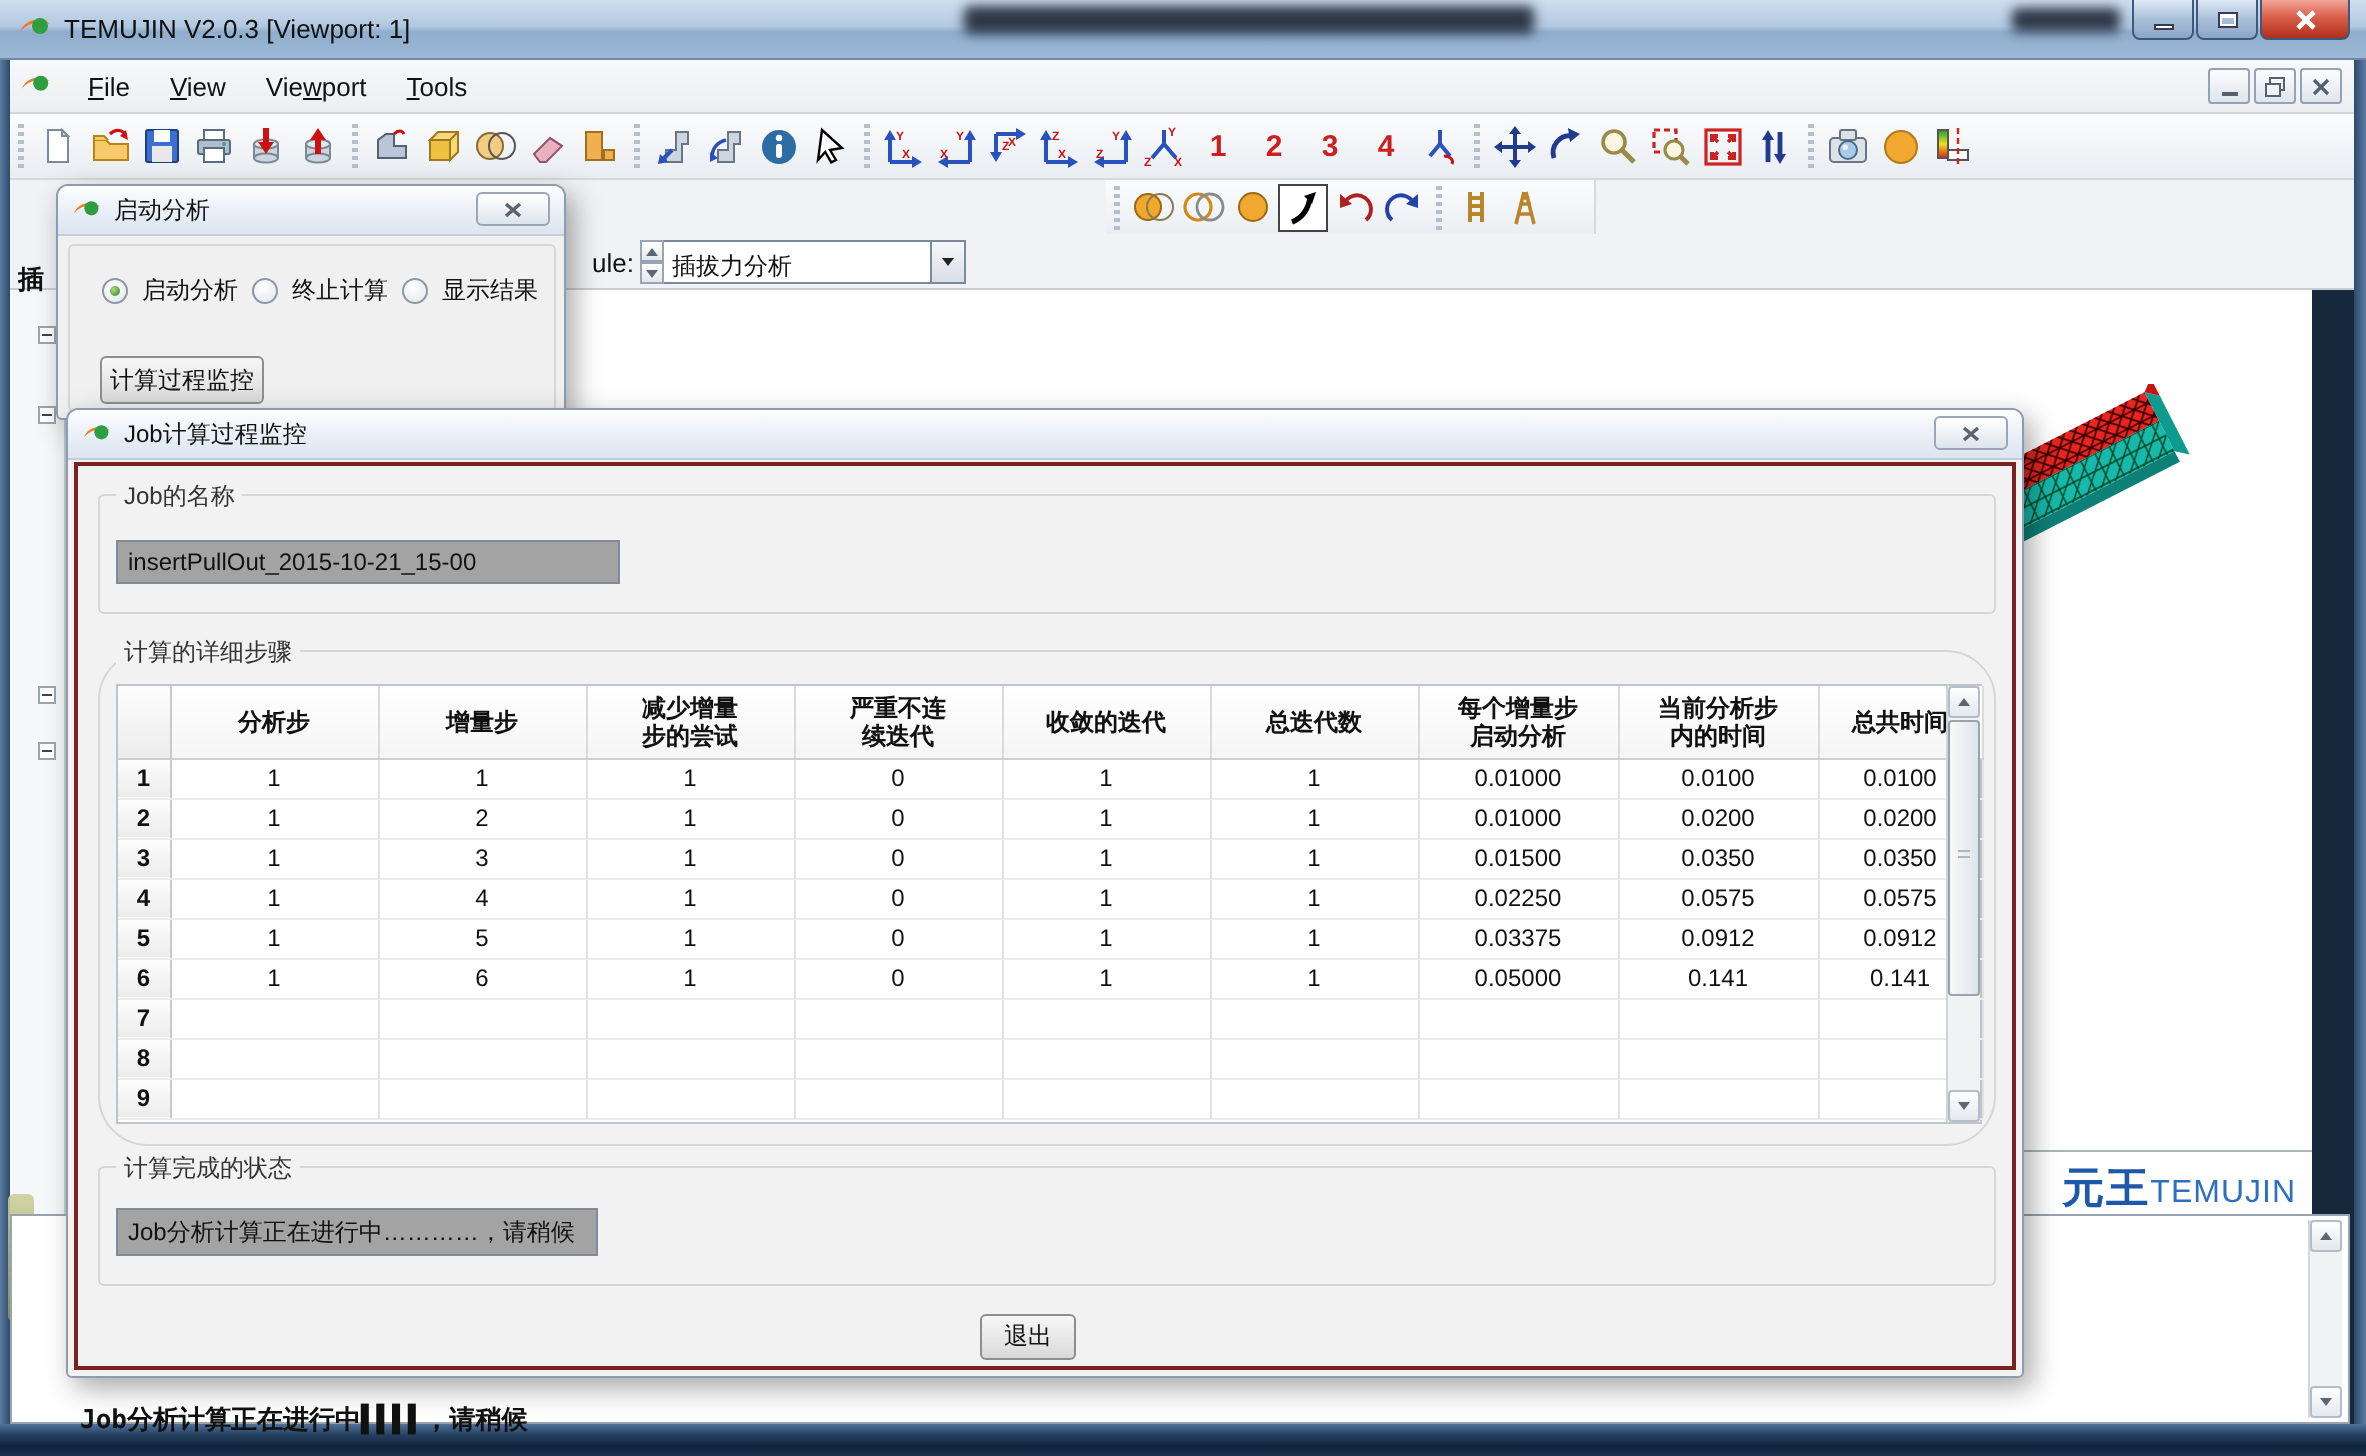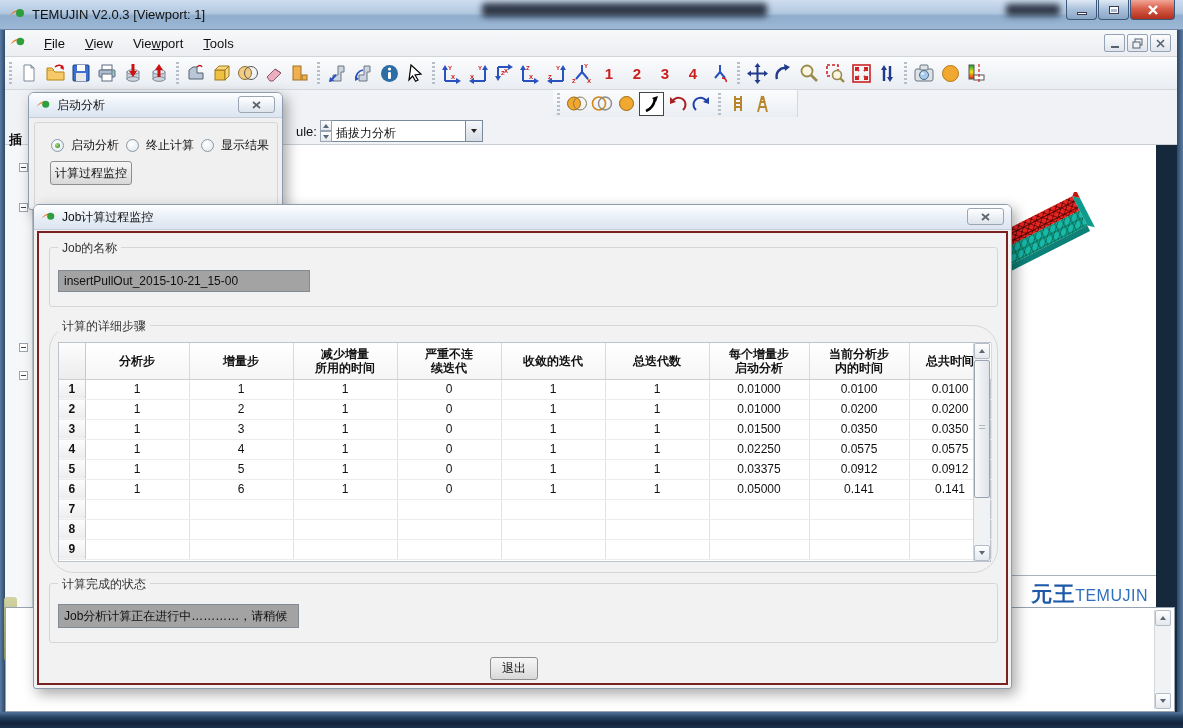--- a/index.html
+++ b/index.html
@@ -112,21 +112,21 @@
     font-size:12px; color:#111; display:flex; align-items:center; justify-content:center; }
 
   
   #startDlg { left:28px; top:92px; width:255px; height:118px; background:#f0f0f0; z-index:20; }
   #startDlg .inner-gb { left:5px; top:29px; width:244px; height:84px; }
   .radio-row { position:absolute; left:22px; top:44px; display:flex; align-items:center; gap:7px; font-size:12px; color:#111; white-space:nowrap; }
   .radio { position:relative; width:13px; height:13px; border-radius:50%; border:1px solid #8a98a6;
     background:radial-gradient(circle at 40% 35%,#ffffff,#dfe6ec); }
   .radio.sel::after { content:""; position:absolute; inset:3px; border-radius:50%;
     background:radial-gradient(circle at 35% 35%,#a6e07e,#2f7d1e); }
-  #monitorBtn { position:absolute; left:21px; top:68px; width:82px; height:24px; }
+  #monitorBtn { position:absolute; left:21px; top:85px; width:82px; height:24px; }
 
   
   #jobDlg { left:33px; top:204px; width:979px; height:485px; background:#f2f2f2; z-index:30; }
   #jobDlg .content { position:absolute; left:3px; right:3px; top:26px; bottom:3px;
     border:2px solid #7a2121; background:#f2f2f2; }
   .gb1 { left:10px; top:14px; width:949px; height:60px; }
   .gb2 { left:10px; top:92px; width:949px; height:248px;border-radius:25px; }
   .gb3 { left:10px; top:350px; width:949px; height:60px; }
   .jobname-field { left:8px; top:22px; width:252px; height:22px; }
   .status-field { left:8px; top:20px; width:241px; height:24px; }
@@ -551,20 +551,21 @@
 
   <div class="logo-strip">
     <div class="brand">
       <span class="cn">元王</span><span class="en">TEMUJIN</span>
     </div>
   </div>
 
   <div class="sidebar-fragment"></div>
 
   <div class="console">
+    <div class="console-line" style="top:93px">Job分析计算正在进行中▌▌▌▌，请稍候</div>
     <div class="vscroll">
       <div class="scroll-btn" style="top:0">
           <div class="tri-up"></div>
         </div>
       <div class="scroll-btn" style="bottom:0">
           <div class="tri-dn"></div>
         </div>
     </div>
   </div>
 
@@ -616,21 +617,21 @@
       <div class="groupbox gb2">
         <span class="grouplabel" style="background:#f2f2f2">计算的详细步骤</span>
         <div class="table-wrap">
           <table class="steps">
             <thead>
               <tr>
                 <th class="rh"></th>
               <th style="width: 104px;">分析步</th>
                   <th style="width: 104px;">增量步</th>
                   <th style="width: 104px;">减少增量
-所用的时间</th>
+步的尝试</th>
                   <th style="width: 104px;">严重不连
 续迭代</th>
                   <th style="width: 104px;">收敛的迭代</th>
                   <th style="width: 104px;">总迭代数</th>
                   <th style="width: 100px;">每个增量步
 启动分析</th>
                   <th style="width: 100px;">当前分析步
 内的时间</th>
                   <th style="width: 82px;">总共时间</th>
                 </tr>

